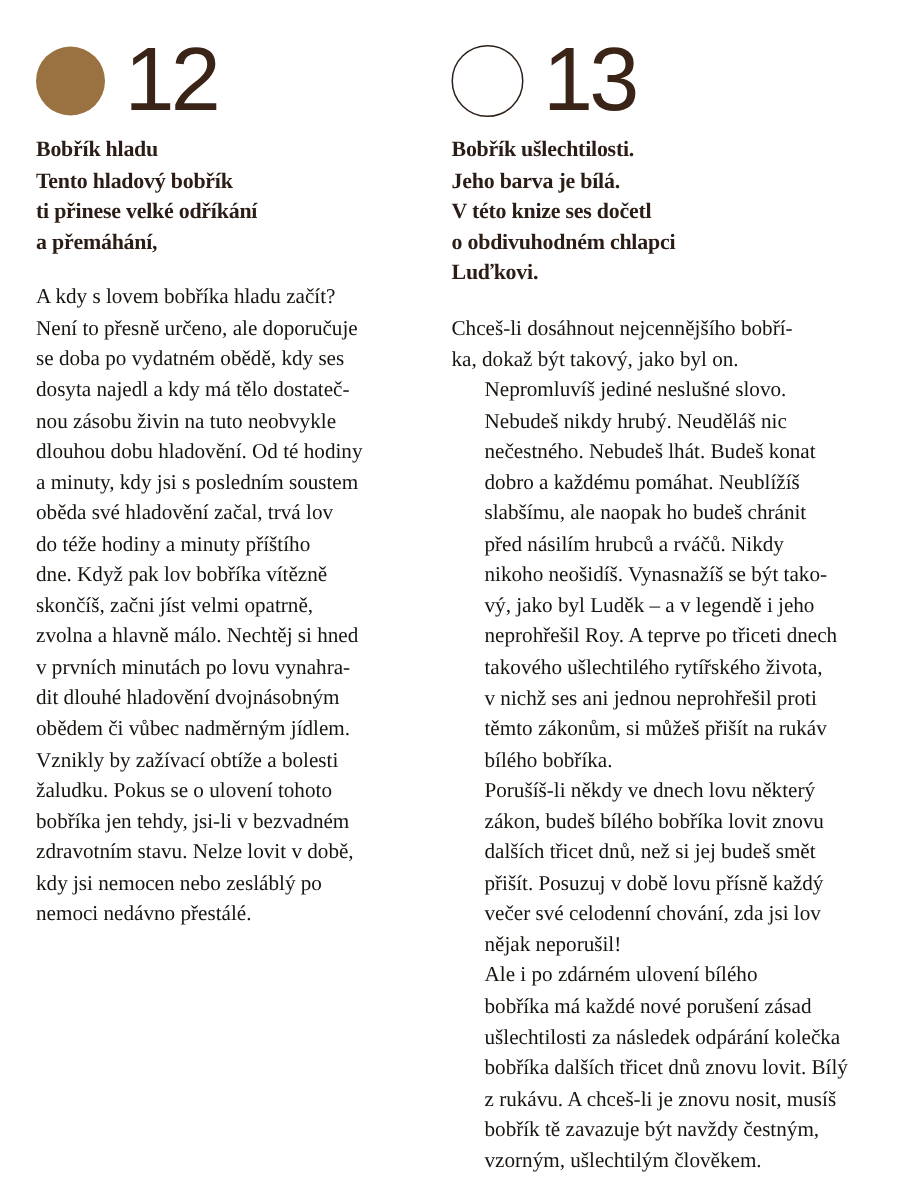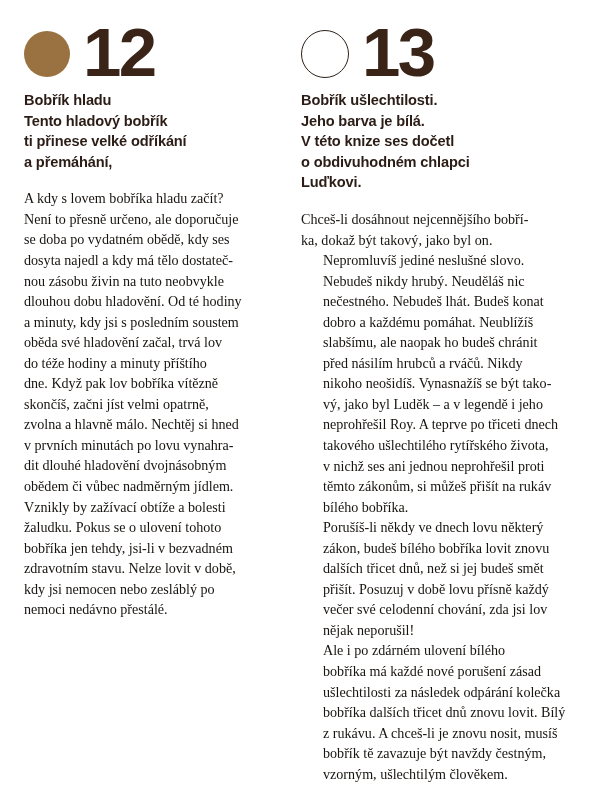--- a/index.html
+++ b/index.html
@@ -59,32 +59,32 @@
     background: #9a7140;
     border: none;
   }
   .bobrik-circle.outline {
     background: #ffffff;
     border: 1.4px solid #2e2119;
   }
 
   .chapter-number {
     font-family: "Liberation Sans", "DejaVu Sans", sans-serif;
-    font-weight: 700;
-    font-size: 69px;
+    font-weight: 400;
+    font-size: 60px;
     line-height: 58px;
     letter-spacing: -2.5px;
     color: #3a2418;
     margin-left: 13px;
     white-space: nowrap;
   }
 
   
   .headline {
-    font-family: Liberation Sans, sans-serif;
+    font-family: Liberation Serif, serif;
     font-weight: 700;
     font-size: 14.6px;
     line-height: 20.6px;
     letter-spacing: -0.15px;
     color: #2b1d16;
     margin: 0 0 16px 0;
   }
   .headline .hl-line {
     display: block;
     white-space: nowrap;

